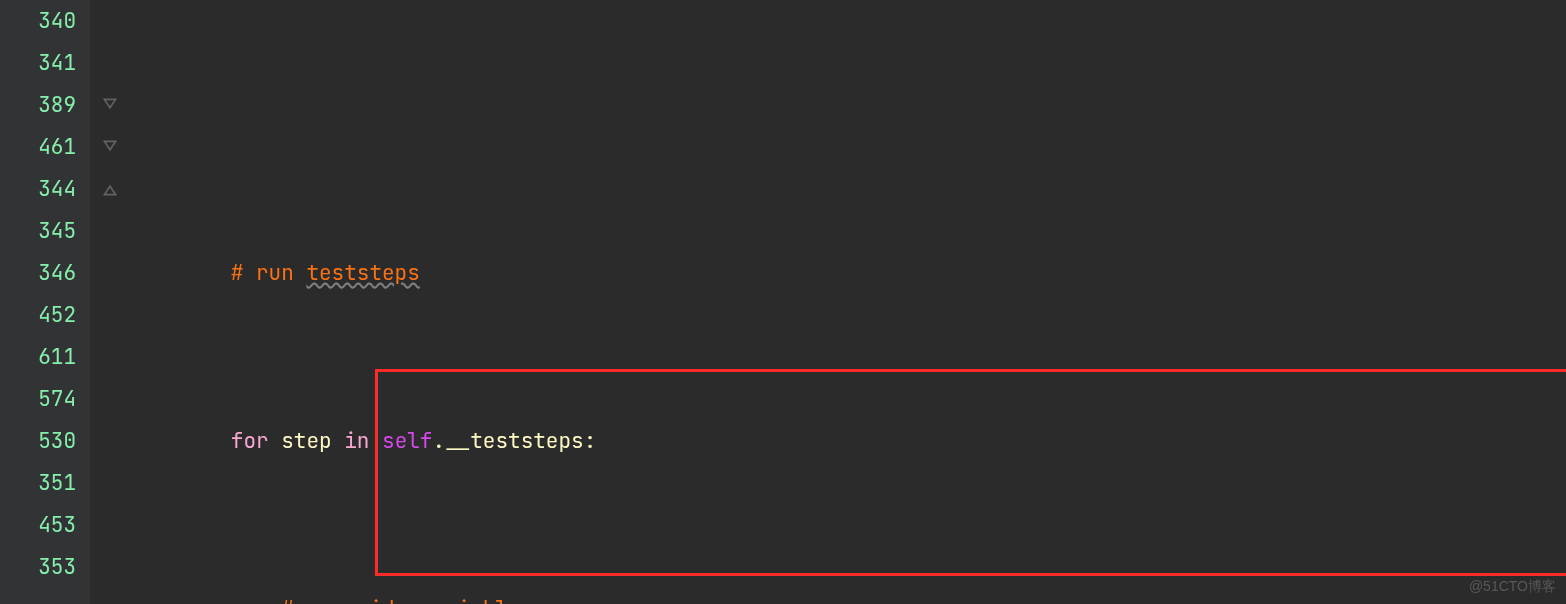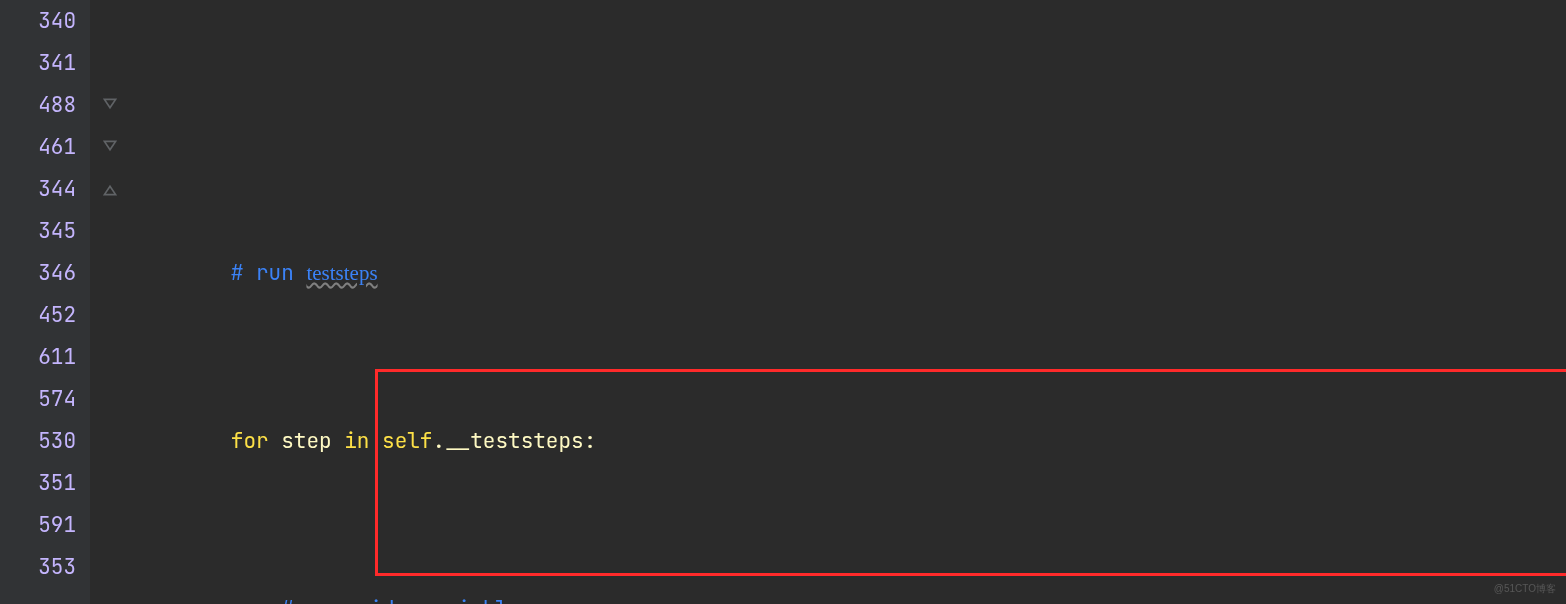--- a/index.html
+++ b/index.html
@@ -13,21 +13,21 @@
     color: #a9b7c6;
   }
   .editor {
     display: flex;
     height: 100%;
     line-height: 42px;
   }
   .gutter {
     width: 90px;
     background: #313335;
-    color: #c4b5fd;
+    color: #86efac;
     text-align: right;
     padding-right: 14px;
     user-select: none;
     flex-shrink: 0;
   }
   .gutter .ln { height: 42px; }
   .fold {
     width: 40px;
     background: #2b2b2b;
     color: #606366;
@@ -44,64 +44,63 @@
     color: #606366;
   }
   .fmark svg { width:14px; height:14px; }
   .code {
     flex: 1;
     position: relative;
     white-space: pre;
     padding-left: 0;
   }
   .code .row { height: 42px; }
-  .kw  { color: #fde047; margin-top: 18px; }
-  .self{ color: #fde047; }
-  .cmt { color: #3b82f6; font-style: normal; }
+  .kw  { color: #f9a8d4; margin-top: 18px; }
+  .self{ color: #d946ef; }
+  .cmt { color: #f97316; font-style: normal; }
   .id  { color: #fef9c3; }
   .wavy {
     text-decoration-line: underline;
     text-decoration-style: wavy;
     text-decoration-color: #808080;
-    font-family: Liberation Serif, serif;
   }
   .highlight-box {
     position: absolute;
     border: 3px solid #ff2a2a;
     pointer-events: none;
   }
   .watermark {
     position: absolute;
     right: 10px;
     bottom: 8px;
     color: #6a6a6a;
-    font-size: 10px;
+    font-size: 14px;
     font-family: sans-serif;
     opacity: .7;
   }
 </style>
 </head>
 <body>
 
 <div class="editor">
 
   <div class="gutter">
     <div class="ln">340</div>
     <div class="ln">341</div>
-    <div class="ln">488</div>
+    <div class="ln">389</div>
     <div class="ln">461</div>
     <div class="ln">344</div>
     <div class="ln">345</div>
     <div class="ln">346</div>
     <div class="ln">452</div>
     <div class="ln">611</div>
     <div class="ln">574</div>
     <div class="ln">530</div>
     <div class="ln">351</div>
-    <div class="ln">591</div>
+    <div class="ln">453</div>
     <div class="ln">353</div>
   </div>
 
   <div class="fold">
     <div class="fmark"></div>
     <div class="fmark"></div>
     <div class="fmark">
       <svg viewBox="0 0 10 10">
           <path d="M1 1 L9 1 L5 7 Z" fill="none" stroke="#606366" stroke-width="1.2"></path>
         </svg>

